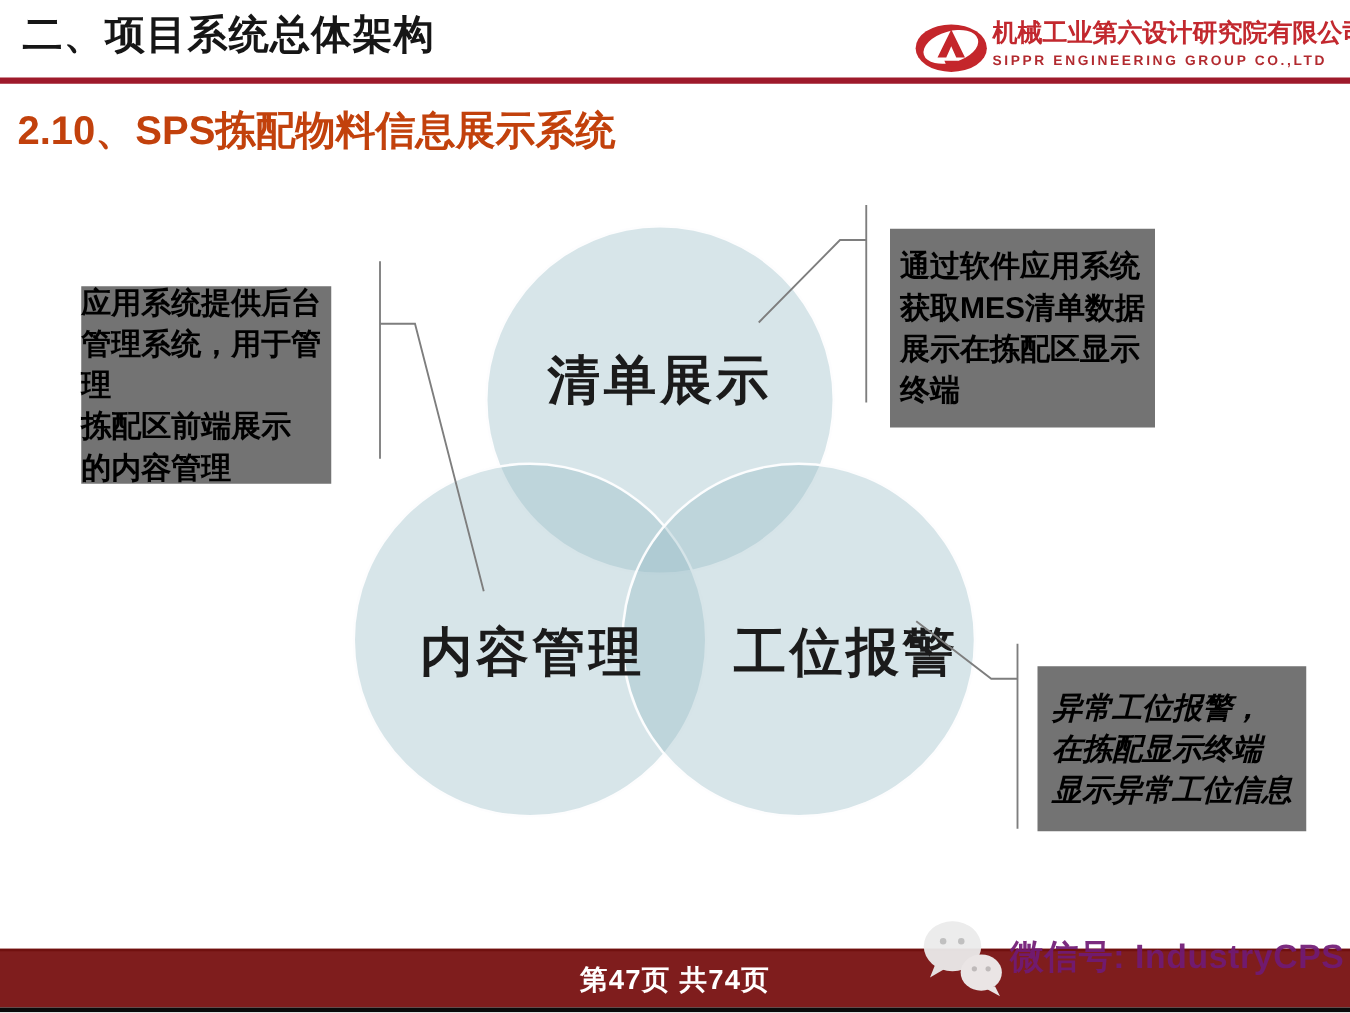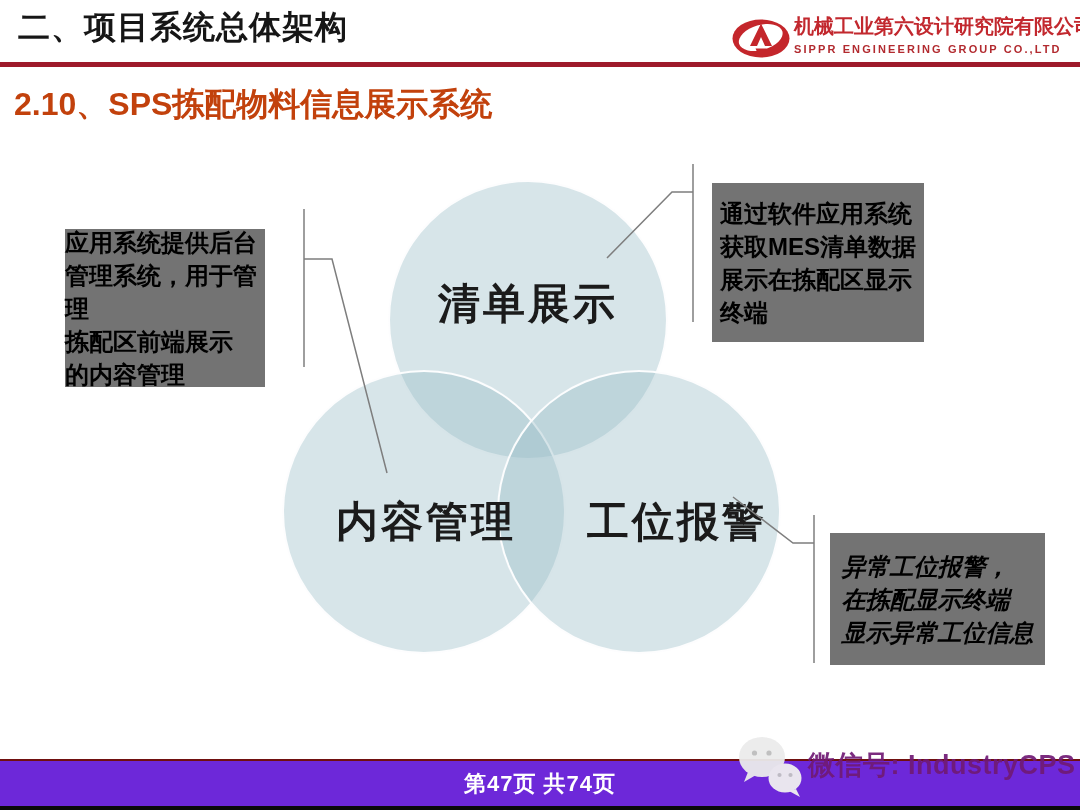--- a/index.html
+++ b/index.html
@@ -34,21 +34,21 @@
   .callout { position:absolute; background:#737373; color:#000; font-size:24px; font-weight:700;
              line-height:33px; display:flex; align-items:center; justify-content:center;
              white-space:pre-line; z-index:2;margin-top:20px; }
   #callout-left         { left:65px;  top:209px; width:200px; height:158px; }
   #callout-top-right    { left:712px; top:163px; width:212px; height:159px; }
   #callout-bottom-right { left:830px; top:513px; width:215px; height:132px;font-style:italic; }
 
   .connectors { position:absolute; left:0; top:0; z-index:3; pointer-events:none; }
 
   
-  .footer-bar { position:absolute; left:0; top:759px; width:1080px; height:47px; background:#6d28d9;
+  .footer-bar { position:absolute; left:0; top:759px; width:1080px; height:47px; background:#7f1d1d;
                 border-top:2px solid #70100f; display:flex; align-items:center; justify-content:center; z-index:4; }
   .page-indicator { color:#ffffff; font-size:22px; font-weight:700; letter-spacing:1px; }
   .black-strip { position:absolute; left:0; top:806px; width:1080px; height:4px; background:#0a0a0a; z-index:4; }
 
   
   .watermark { position:absolute; left:736px; top:730px; display:flex; align-items:center; z-index:5; }
   .wechat-icon { width:68px; height:70px; flex:0 0 auto; }
   .wechat-text { font-size:27px; font-weight:700; color:#701a75; opacity:0.92; margin-left:4px; letter-spacing:0.5px; white-space:nowrap; }
 </style>
 </head>

